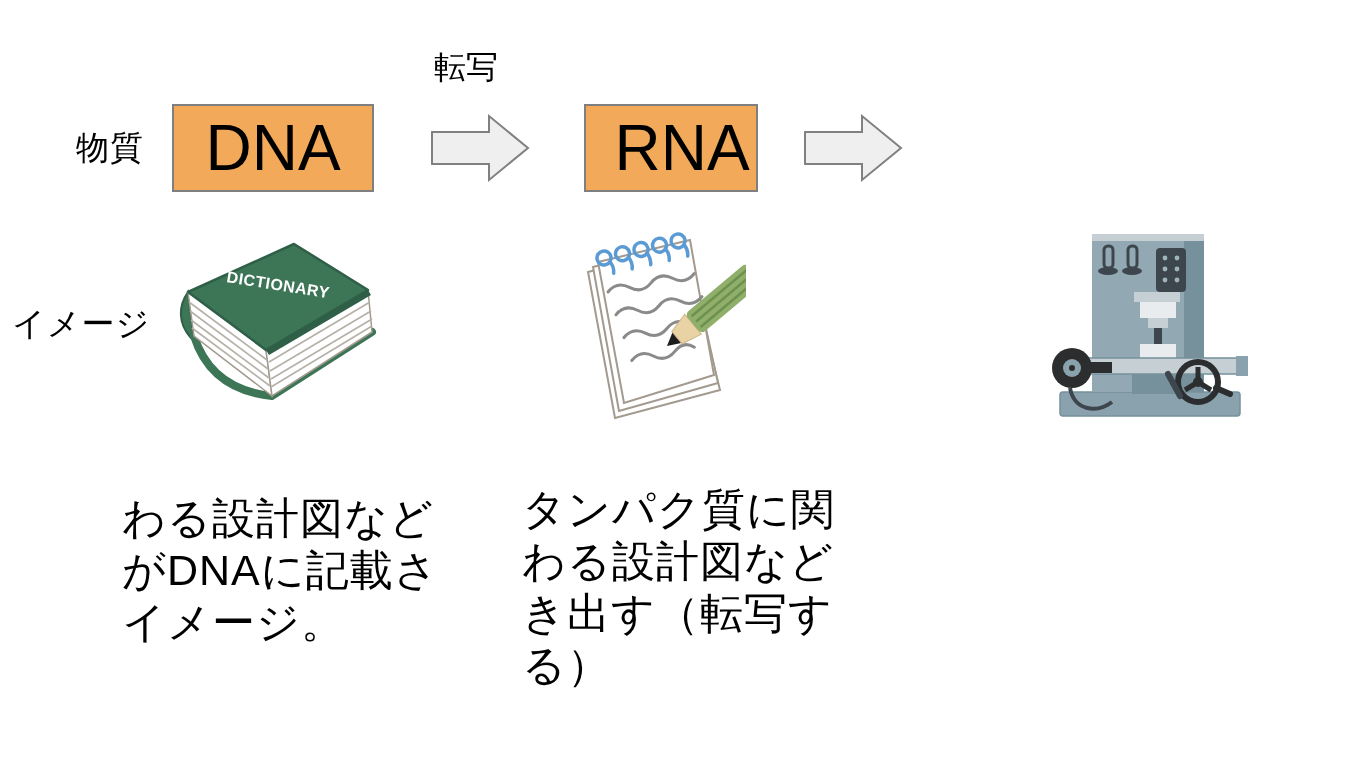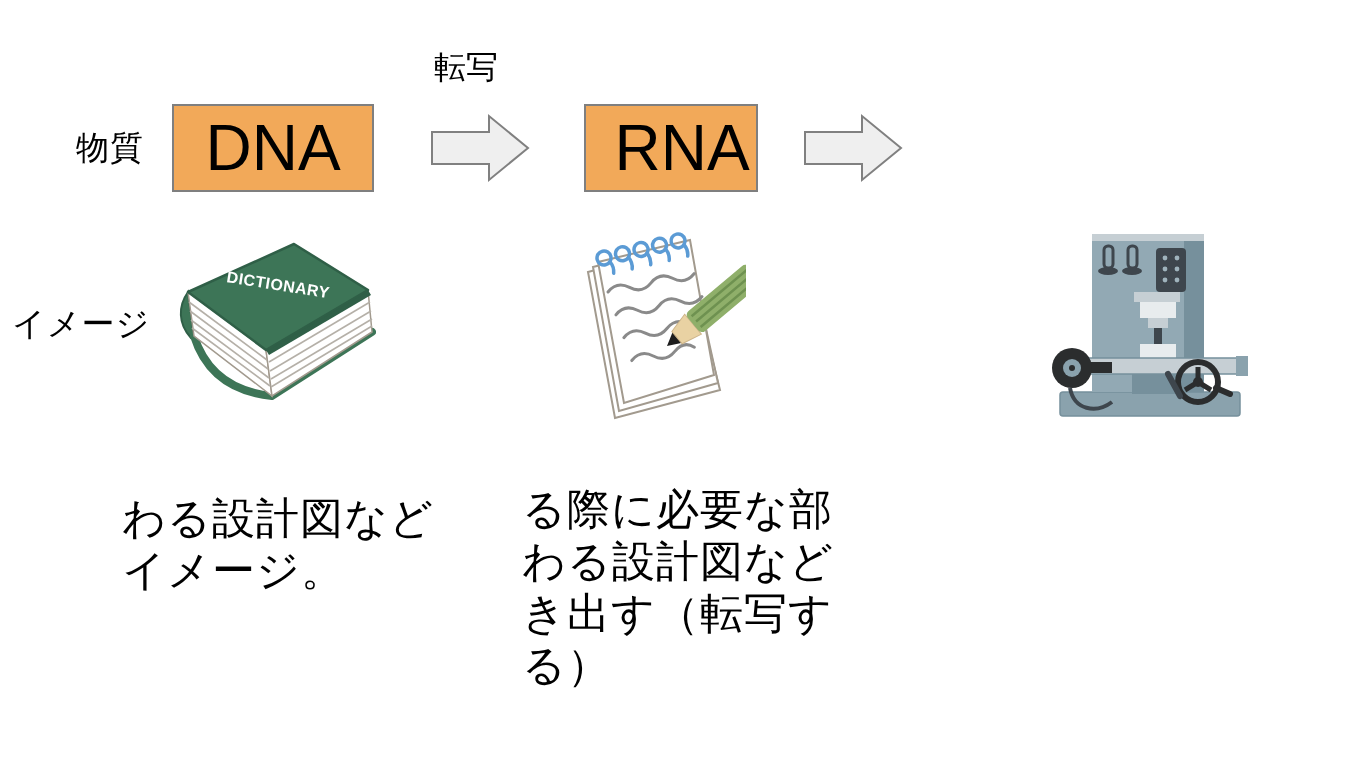--- a/index.html
+++ b/index.html
@@ -149,22 +149,23 @@
       <line x1="158" y1="156" x2="145" y2="164" stroke="var(--machine-black)" stroke-width="5"></line>
       <line x1="158" y1="156" x2="171" y2="164" stroke="var(--machine-black)" stroke-width="5"></line>
       <circle cx="158" cy="156" r="5" fill="var(--machine-black)"></circle>
       <line x1="176" y1="162" x2="190" y2="168" stroke="var(--machine-black)" stroke-width="6" stroke-linecap="round"></line>
       <line x1="128" y1="148" x2="140" y2="170" stroke="var(--machine-panel)" stroke-width="6" stroke-linecap="round"></line>
     </g>
   </svg>
 
   <div class="caption" style="left:122px;top:492px;">
     <div>わる設計図など</div>
+    <div>がDNAに記載さ</div>
     <div>イメージ。</div>
   </div>
   <div class="caption" style="left:522px;top:483px;">
-    <div>る際に必要な部</div>
+    <div>タンパク質に関</div>
     <div>わる設計図など</div>
     <div>き出す（転写す</div>
     <div>る）</div>
   </div>
 
 </div>
 
 </body></html>

